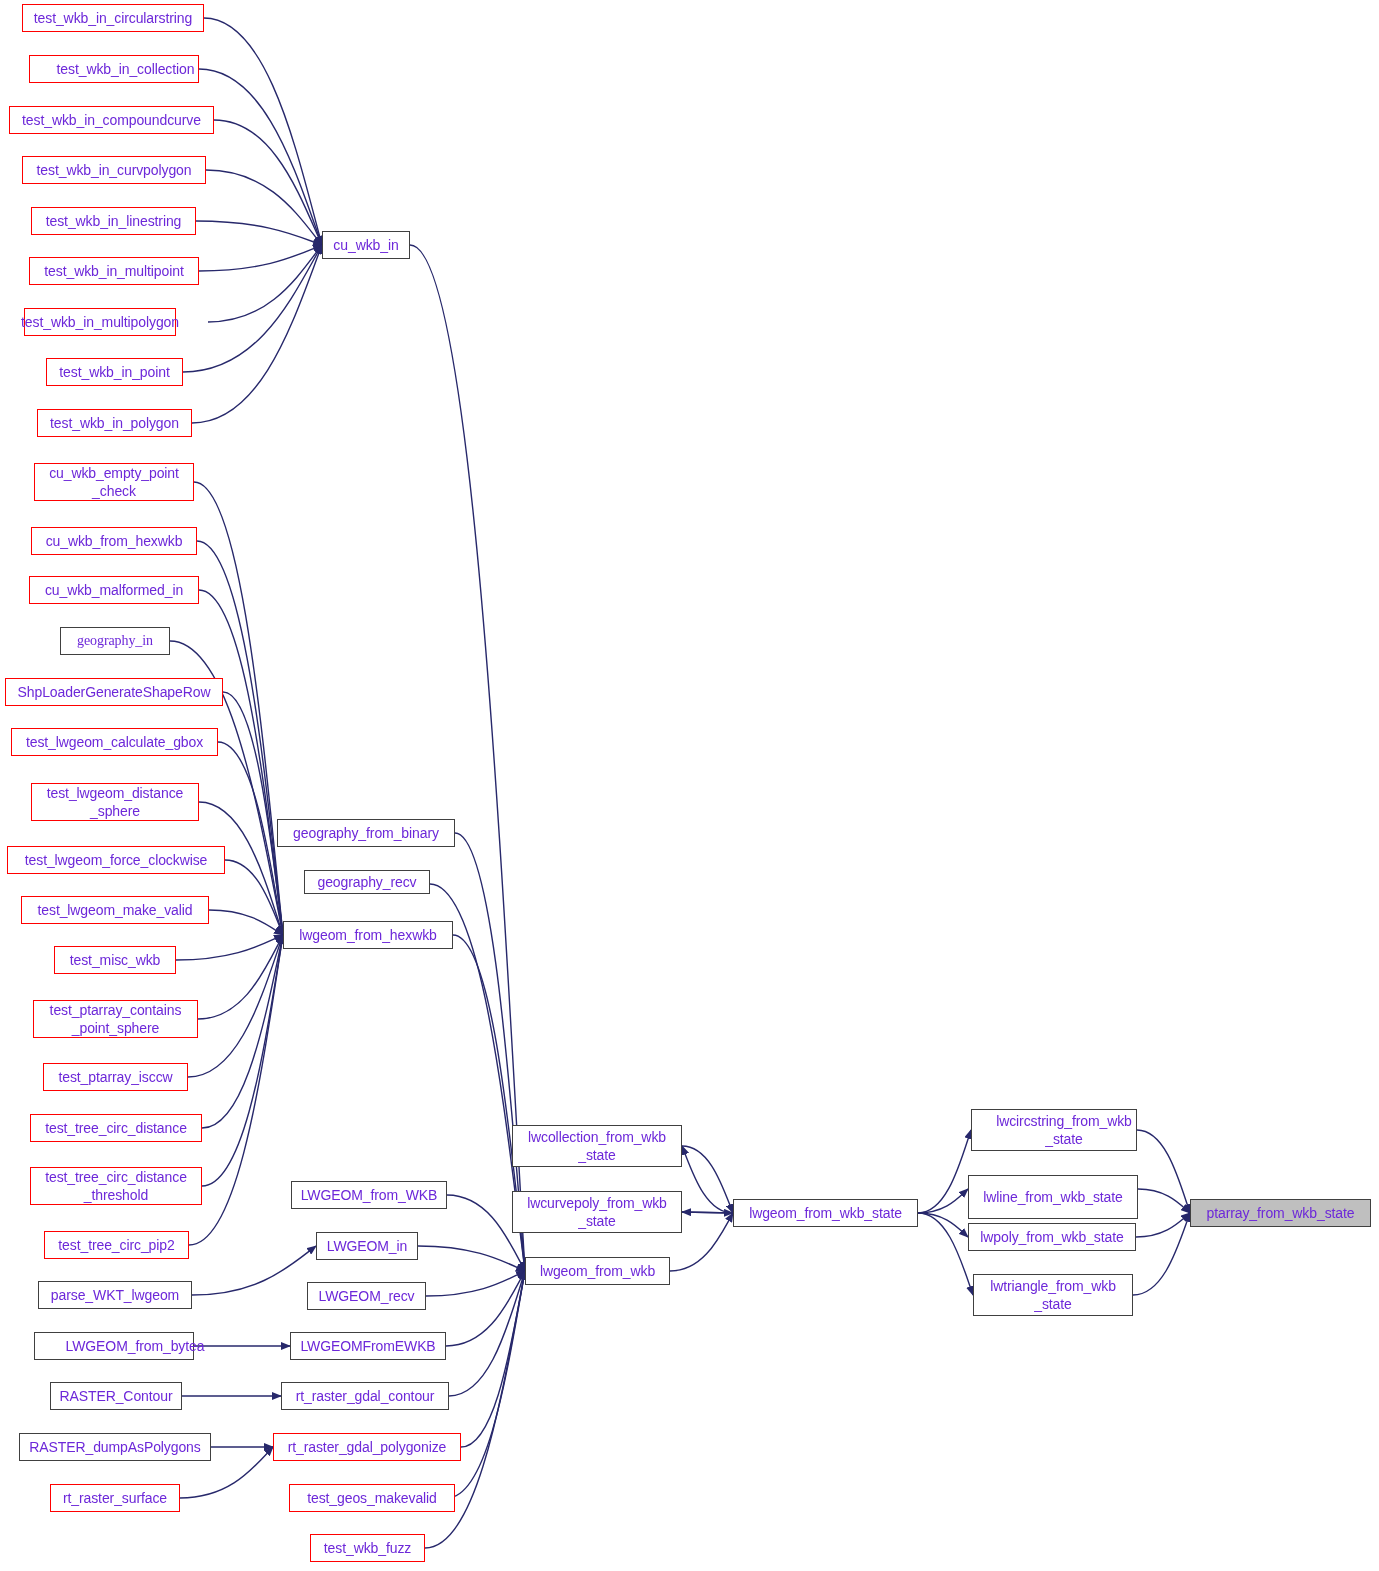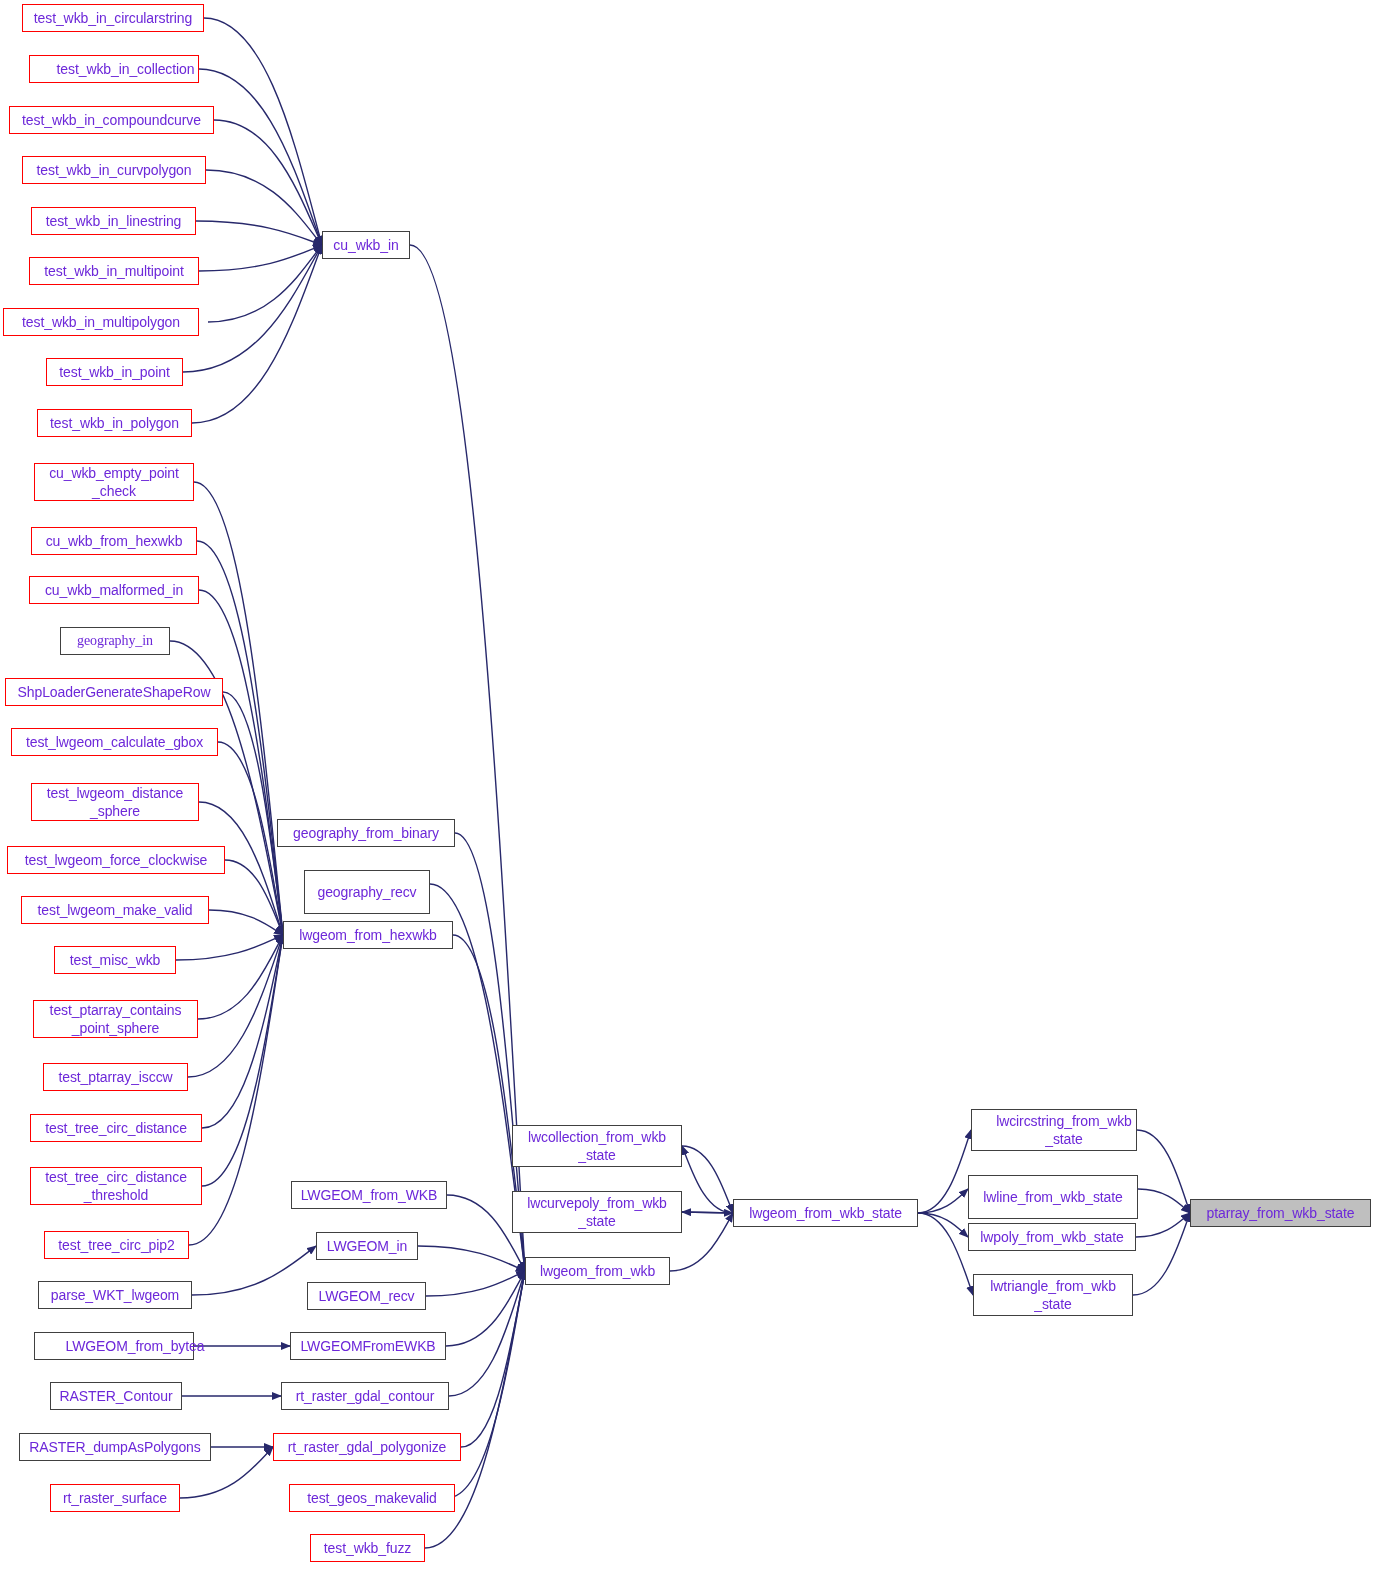--- a/index.html
+++ b/index.html
@@ -99,21 +99,21 @@
         <path d="M1133,1295 C1164.35,1295 1178.6,1244.16 1190,1213" marker-end="url(#ah)"></path>
       </g>
   </svg>
   <div id="node-layer">
       <div class="node red" style="left: 22px; top: 4px; width: 182px; height: 28px;">test_wkb_in_circularstring</div>
       <div class="node red" style="left: 29px; top: 55px; width: 170px; height: 28px; padding-left: 23px;">test_wkb_in_collection</div>
       <div class="node red" style="left: 9px; top: 106px; width: 205px; height: 28px;">test_wkb_in_compoundcurve</div>
       <div class="node red" style="left: 22px; top: 156px; width: 184px; height: 28px;">test_wkb_in_curvpolygon</div>
       <div class="node red" style="left: 31px; top: 207px; width: 165px; height: 28px;">test_wkb_in_linestring</div>
       <div class="node red" style="left: 29px; top: 257px; width: 170px; height: 28px;">test_wkb_in_multipoint</div>
-      <div class="node red" style="left: 3px; top: 308px; width: 196px; height: 28px;">test_wkb_in_multipolygon</div>
+      <div class="node red" style="left: 24px; top: 308px; width: 152px; height: 28px;">test_wkb_in_multipolygon</div>
       <div class="node red" style="left: 46px; top: 358px; width: 137px; height: 28px;">test_wkb_in_point</div>
       <div class="node red" style="left: 37px; top: 409px; width: 155px; height: 28px;">test_wkb_in_polygon</div>
       <div class="node red" style="left: 34px; top: 463px; width: 160px; height: 38px;">cu_wkb_empty_point
 _check</div>
       <div class="node red" style="left: 31px; top: 527px; width: 166px; height: 28px;">cu_wkb_from_hexwkb</div>
       <div class="node red" style="left: 29px; top: 576px; width: 170px; height: 28px;">cu_wkb_malformed_in</div>
       <div class="node black" style="left: 60px; top: 627px; width: 110px; height: 28px; font-family: Liberation Serif, serif;">geography_in</div>
       <div class="node red" style="left: 5px; top: 678px; width: 218px; height: 28px;">ShpLoaderGenerateShapeRow</div>
       <div class="node red" style="left: 11px; top: 728px; width: 207px; height: 28px;">test_lwgeom_calculate_gbox</div>
       <div class="node red" style="left: 31px; top: 783px; width: 168px; height: 38px;">test_lwgeom_distance
@@ -128,21 +128,21 @@
       <div class="node red" style="left: 30px; top: 1167px; width: 172px; height: 38px;">test_tree_circ_distance
 _threshold</div>
       <div class="node red" style="left: 44px; top: 1231px; width: 145px; height: 28px;">test_tree_circ_pip2</div>
       <div class="node black" style="left: 38px; top: 1281px; width: 154px; height: 28px;">parse_WKT_lwgeom</div>
       <div class="node black" style="left: 34px; top: 1332px; width: 160px; height: 28px; padding-left: 42px;">LWGEOM_from_bytea</div>
       <div class="node black" style="left: 50px; top: 1382px; width: 132px; height: 28px;">RASTER_Contour</div>
       <div class="node black" style="left: 19px; top: 1433px; width: 192px; height: 28px;">RASTER_dumpAsPolygons</div>
       <div class="node red" style="left: 50px; top: 1484px; width: 130px; height: 28px;">rt_raster_surface</div>
       <div class="node black" style="left: 322px; top: 231px; width: 88px; height: 28px;">cu_wkb_in</div>
       <div class="node black" style="left: 277px; top: 819px; width: 178px; height: 28px;">geography_from_binary</div>
-      <div class="node black" style="left: 304px; top: 870px; width: 126px; height: 44px;">geography_recv</div>
+      <div class="node black" style="left: 304px; top: 870px; width: 126px; height: 24px;">geography_recv</div>
       <div class="node black" style="left: 283px; top: 921px; width: 170px; height: 28px;">lwgeom_from_hexwkb</div>
       <div class="node black" style="left: 291px; top: 1181px; width: 156px; height: 28px;">LWGEOM_from_WKB</div>
       <div class="node black" style="left: 316px; top: 1232px; width: 102px; height: 28px;">LWGEOM_in</div>
       <div class="node black" style="left: 307px; top: 1282px; width: 119px; height: 28px;">LWGEOM_recv</div>
       <div class="node black" style="left: 290px; top: 1332px; width: 156px; height: 28px;">LWGEOMFromEWKB</div>
       <div class="node black" style="left: 281px; top: 1382px; width: 168px; height: 28px;">rt_raster_gdal_contour</div>
       <div class="node red" style="left: 273px; top: 1433px; width: 188px; height: 28px;">rt_raster_gdal_polygonize</div>
       <div class="node red" style="left: 289px; top: 1484px; width: 166px; height: 28px;">test_geos_makevalid</div>
       <div class="node red" style="left: 310px; top: 1534px; width: 115px; height: 28px;">test_wkb_fuzz</div>
       <div class="node black" style="left: 512px; top: 1125px; width: 170px; height: 42px;">lwcollection_from_wkb

